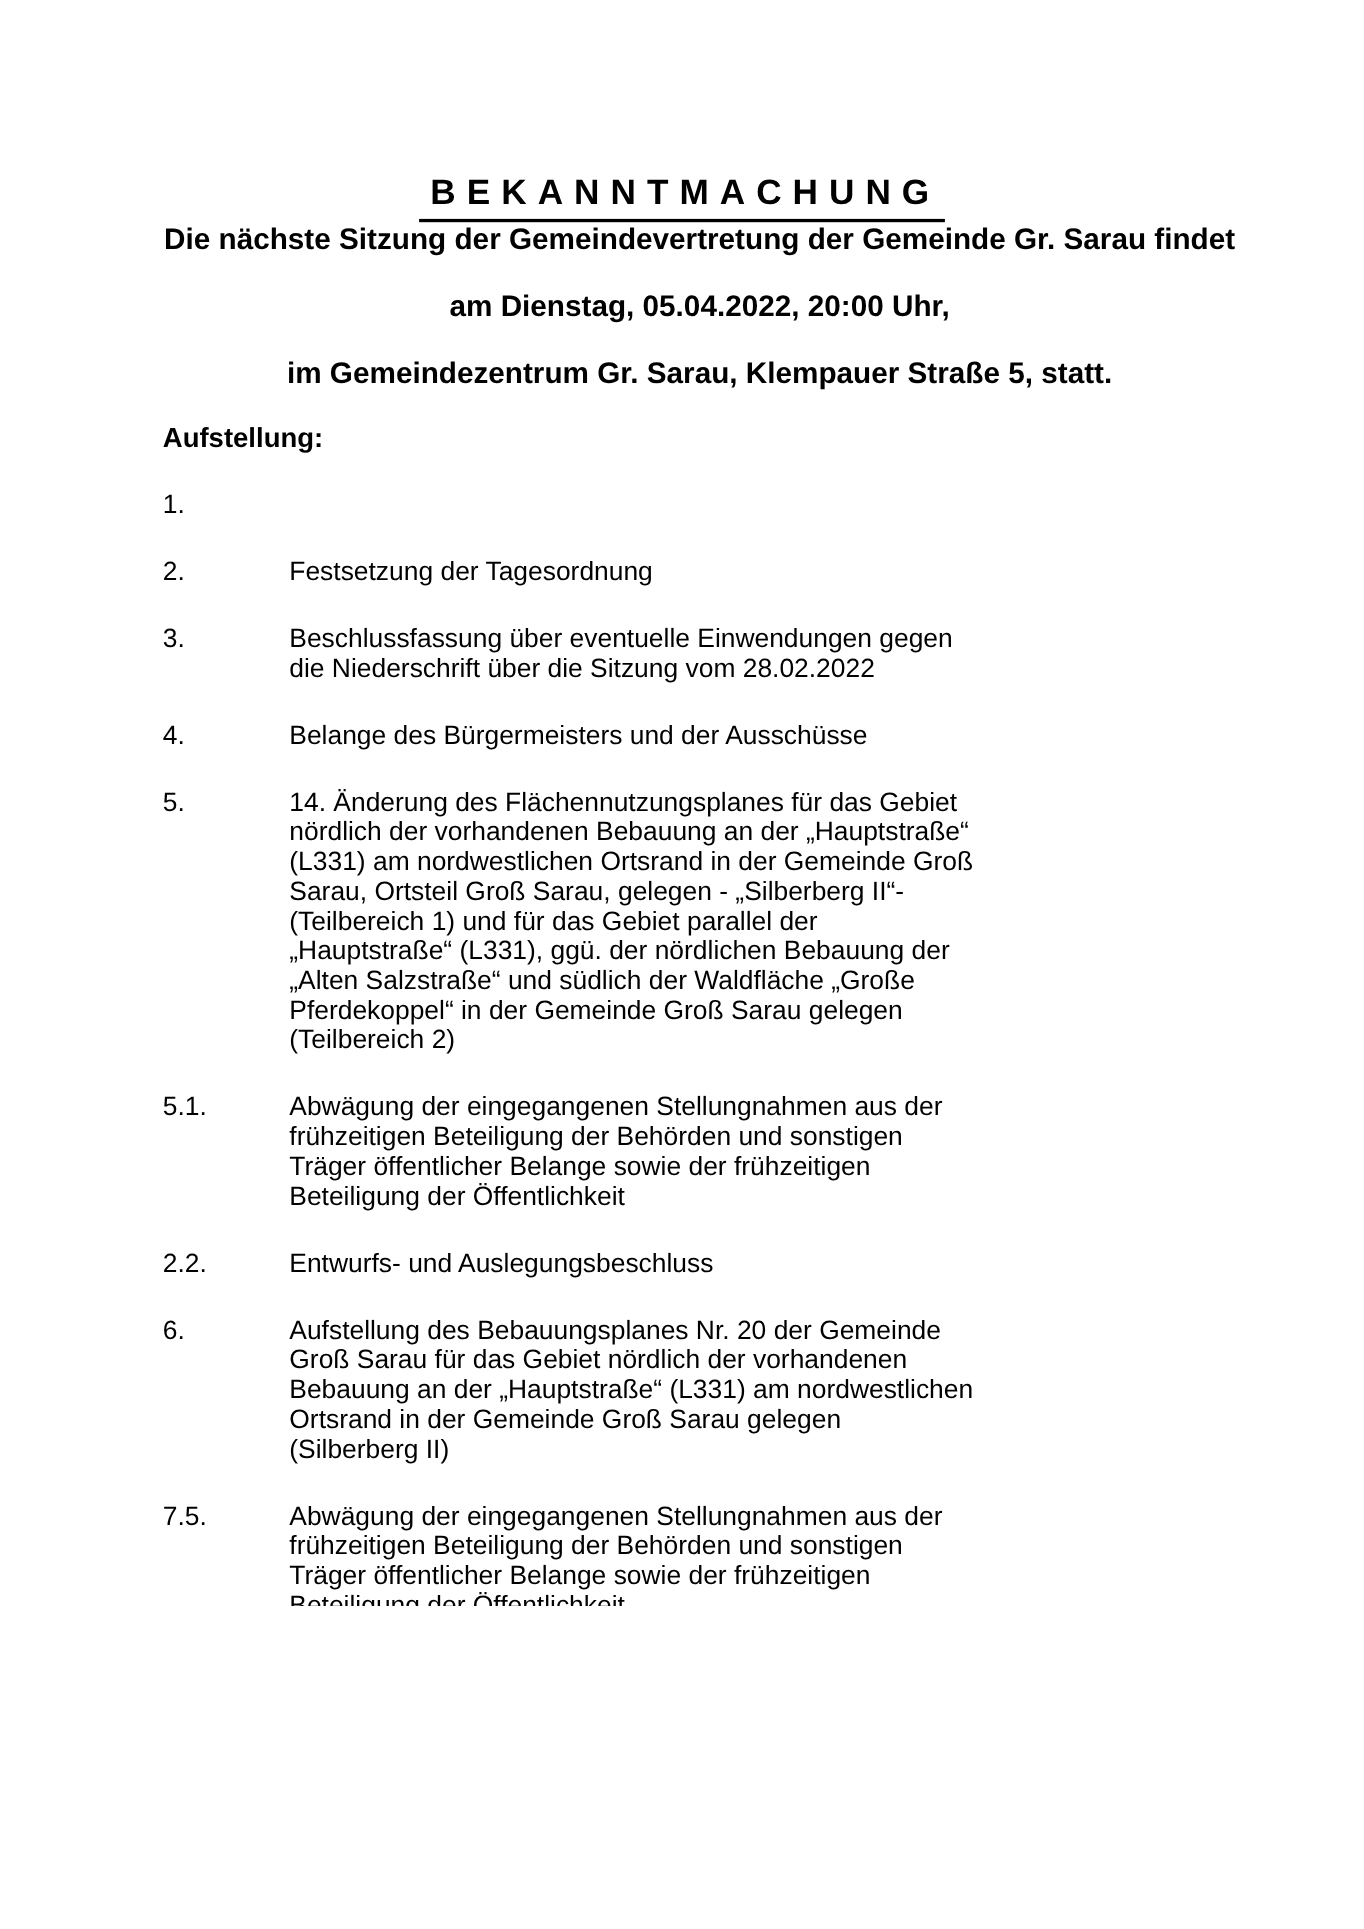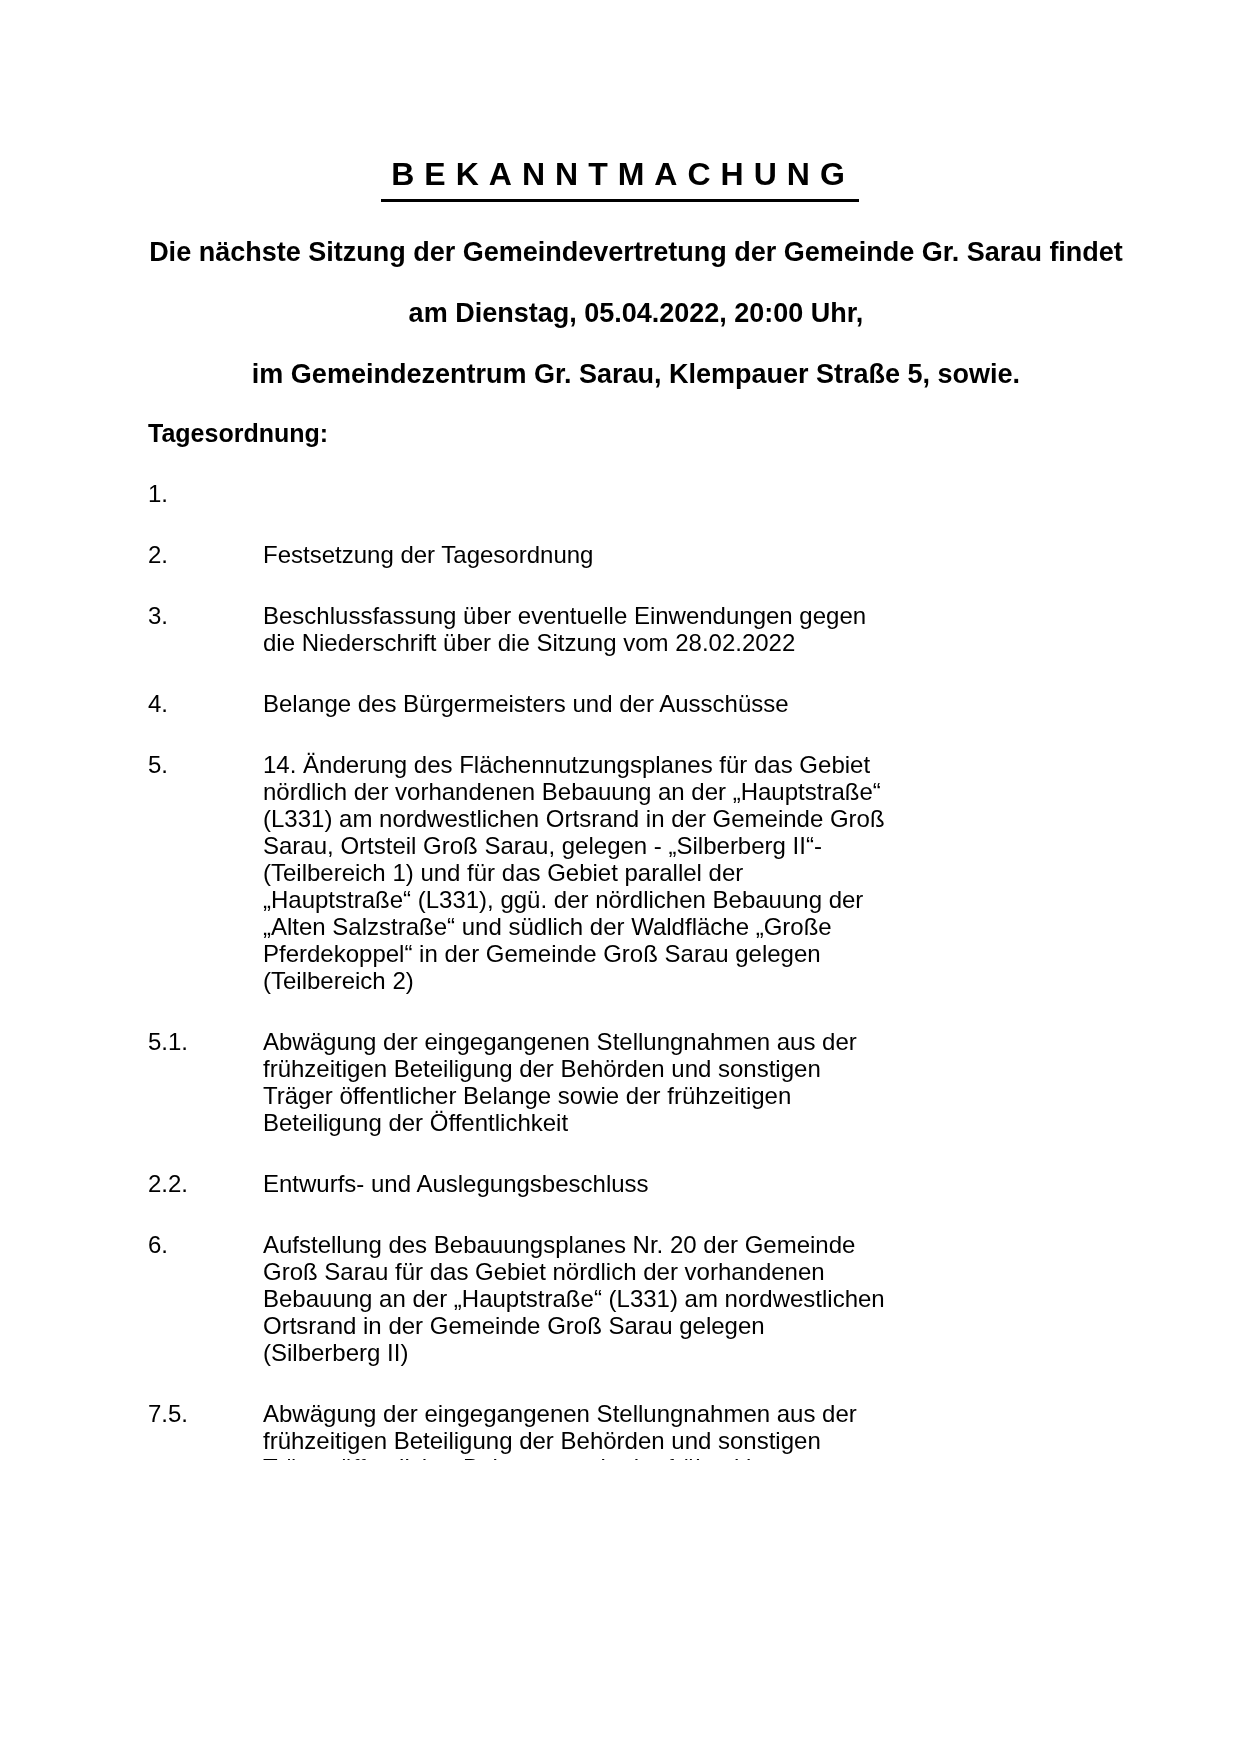--- a/index.html
+++ b/index.html
@@ -28,21 +28,20 @@
     font-size: 32px;
     font-weight: bold;
     letter-spacing: 10px;
     line-height: 36px;
     border-bottom: 3px solid #000000;
     padding: 0 4px 7px 10px;
     white-space: nowrap;
   }
   
   .intro {
-    margin-top: 35px;
     padding-left: 32px;
   }
   .intro p {
     margin: 0 0 31px 0;
     text-align: center;
     font-size: 27px;
     font-weight: bold;
     line-height: 30px;
   }
   .intro p.u span {
@@ -85,25 +84,25 @@
   </div>
 
   <div class="intro">
     <p>
       <span>Die nächste Sitzung der Gemeindevertretung der Gemeinde Gr. Sarau findet</span>
     </p>
     <p class="u">
       <span>am Dienstag, 05.04.2022, 20:00 Uhr,</span>
     </p>
     <p>
-      <span>im Gemeindezentrum Gr. Sarau, Klempauer Straße 5, sowie.</span>
+      <span>im Gemeindezentrum Gr. Sarau, Klempauer Straße 5, statt.</span>
     </p>
   </div>
 
-  <p class="agenda-heading">Tagesordnung:</p>
+  <p class="agenda-heading">Aufstellung:</p>
 
   <div class="agenda-list">
     <div class="agenda-row">
       <div class="agenda-num">1.</div>
     </div>
 
     <div class="agenda-row">
       <div class="agenda-num">2.</div>
       <div class="agenda-text">Festsetzung der Tagesordnung</div>
     </div>

